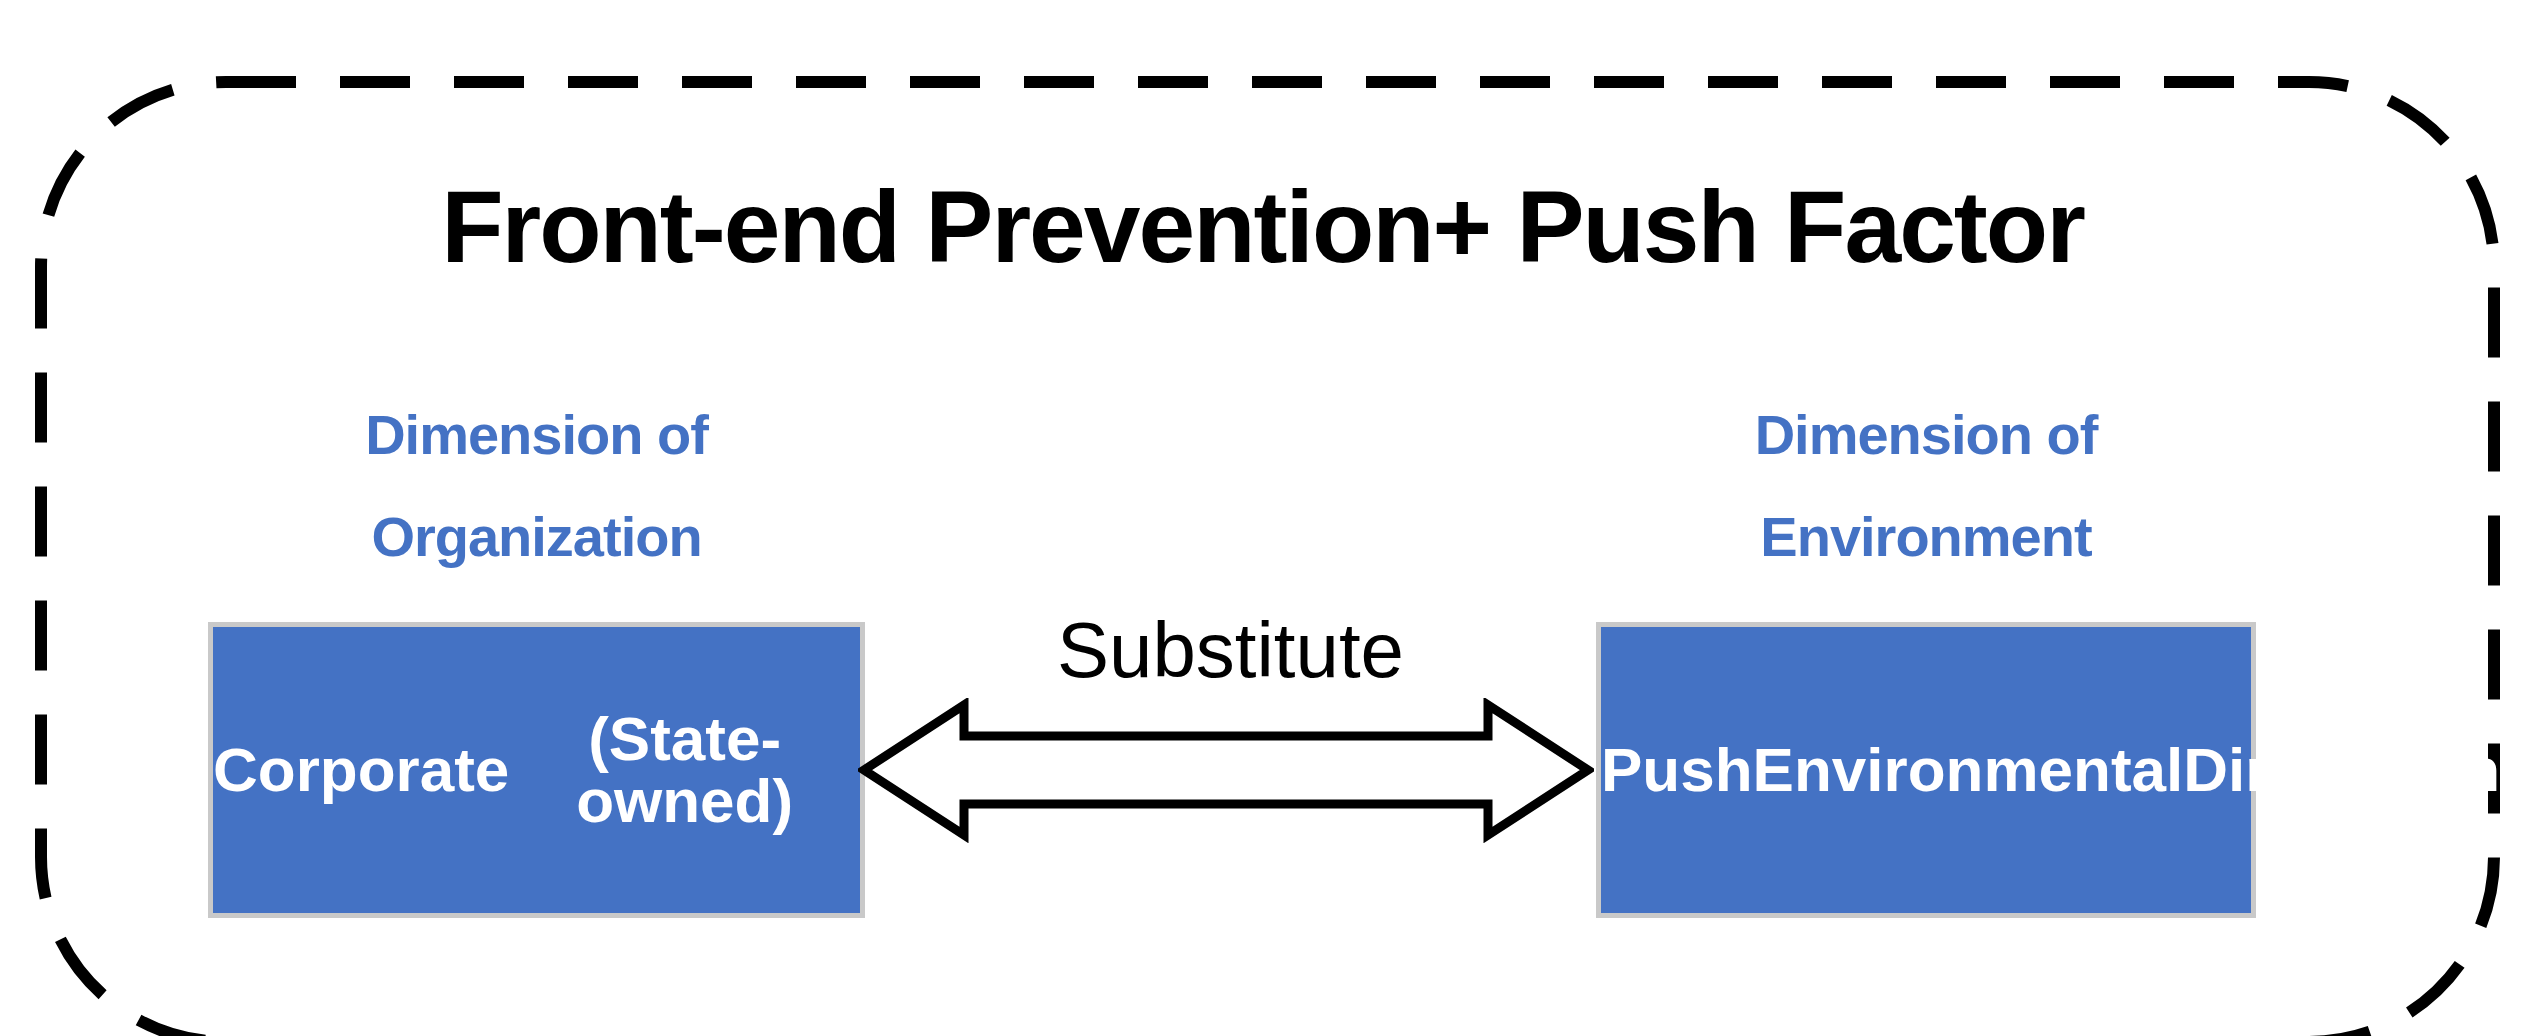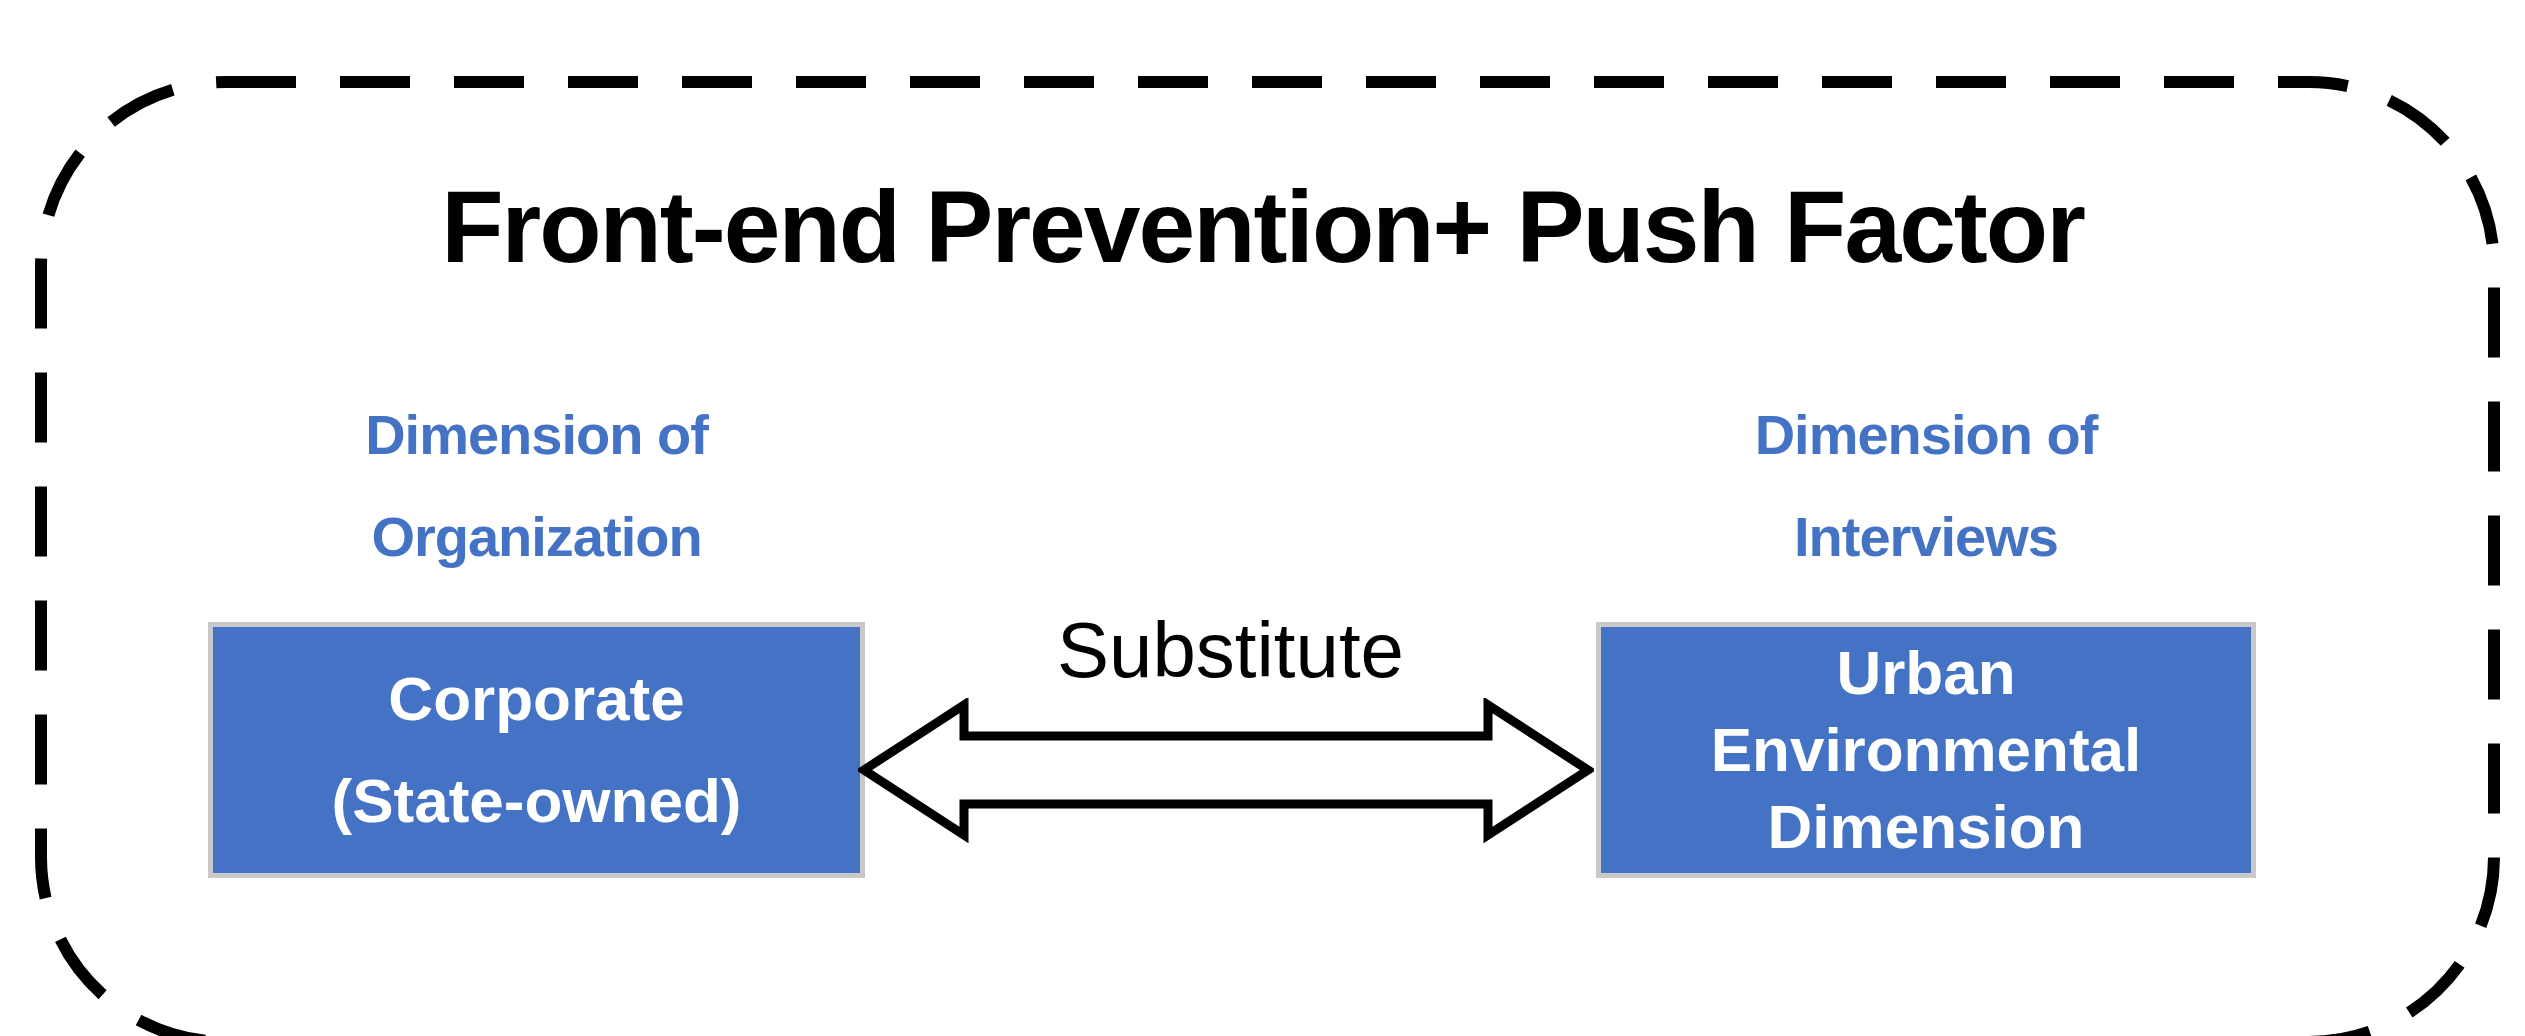--- a/index.html
+++ b/index.html
@@ -47,26 +47,26 @@
     font-size:56px;
     font-weight:bold;
     line-height:102px;
     letter-spacing:-1px;
   }
   .heading.left{left:208px;width:657px;}
   .heading.right{left:1596px;width:660px;}
   .concept-box{
     position:absolute;
     top:576px;
-    height:256px;
+    height:296px;
     background:var(--box-fill);
     border:5px solid var(--box-border);
     box-sizing:border-box;
     display:flex;
-    flex-direction:column;
+    flex-direction:row;
     justify-content:space-evenly;
     align-items:center;
     color:var(--box-text);
     font-size:62px;
     font-weight:bold;
     text-align:center;
     line-height:1;
   }
   .concept-box.left{left:208px;width:657px;}
   .concept-box.right{left:1596px;width:660px;}
@@ -98,30 +98,30 @@
 
   <div class="title">Front-end Prevention+ Push Factor</div>
 
   <div class="heading left">
     <div>Dimension of</div>
     <div>Organization</div>
   </div>
 
   <div class="heading right">
     <div>Dimension of</div>
-    <div>Interviews</div>
+    <div>Environment</div>
   </div>
 
   <div class="concept-box left">
     <div>Corporate</div>
     <div>(State-owned)</div>
   </div>
 
   <div class="concept-box right">
-    <div>Urban</div>
+    <div>Push</div>
     <div>Environmental</div>
     <div>Dimension</div>
   </div>
 
   <div class="connector-label">Substitute</div>
 
   <svg class="arrow-svg" viewBox="0 0 736 145" xmlns="http://www.w3.org/2000/svg" aria-hidden="true">
     <polygon points="6,72 106,7 106,38 630,38 630,7 730,72 630,137 630,106 106,106 106,137" fill="#FFFFFF" stroke="#000000" stroke-width="9" stroke-linejoin="miter"></polygon>
   </svg>
 

